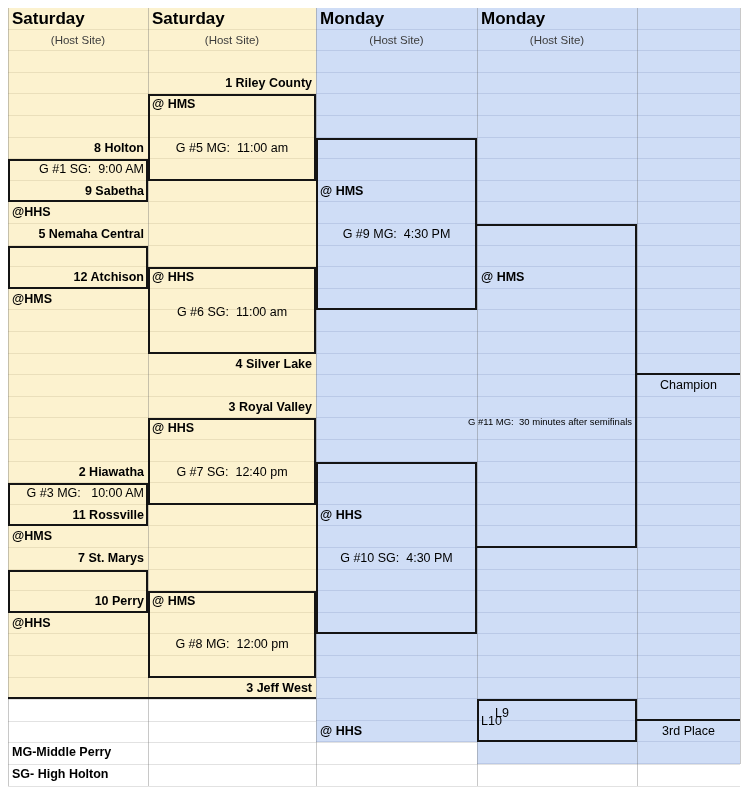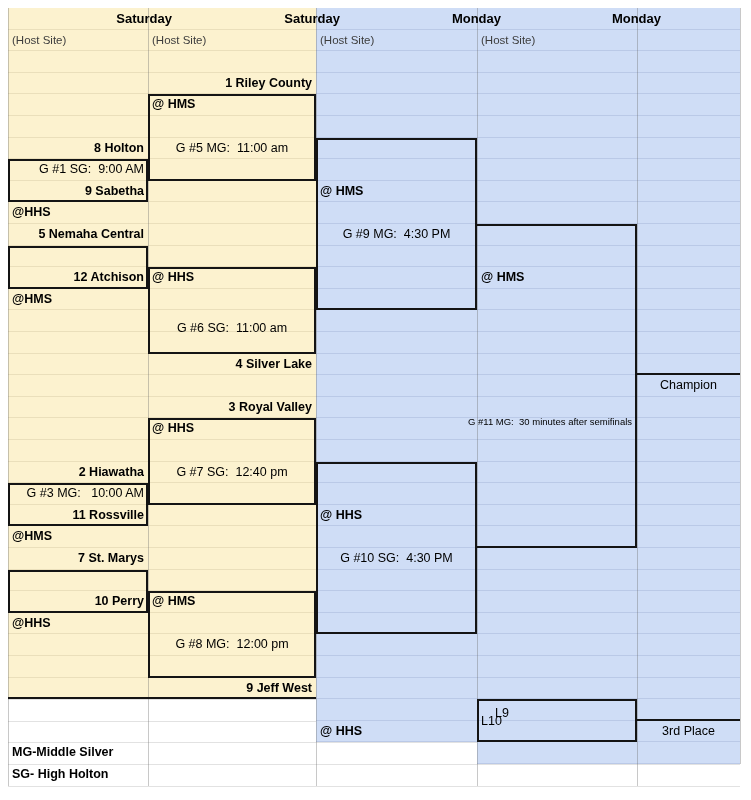--- a/index.html
+++ b/index.html
@@ -20,22 +20,22 @@
         white-space:pre;box-sizing:border-box;padding:0 4px;}
   .b{font-weight:700;}
   .tr{text-align:right;}
   .tc{text-align:center;}
   .tl{text-align:left;}
   .c1{left:8px;width:140px;}
   .c2{left:148px;width:168px;}
   .c3{left:316px;width:161px;}
   .c4{left:477px;width:160px;}
   .c5{left:637px;width:103px;}
-  .hdr{font-size:13px;font-weight:700;text-align:right;margin-left:28px;}
-  .site{font-size:11.5px;color:#3d3d3d;}
+  .hdr{font-size:17px;font-weight:700;text-align:left;}
+  .site{font-size:11.5px;color:#3d3d3d;text-align:center;}
 
   .box{position:absolute;border:2px solid #141414;box-sizing:border-box;pointer-events:none;}
   .hline{position:absolute;height:2px;background:#141414;pointer-events:none;}
   .vline{position:absolute;width:2px;background:#141414;pointer-events:none;}
 
   .clip{overflow:hidden;margin-top:36px;}
 </style>
 </head>
 <body>
 
@@ -88,37 +88,37 @@
   <div class="cell c1 tr b" style="top:224px">5 Nemaha Central</div>
   <div class="cell c1 tr b" style="top:267.2px">12 Atchison</div>
   <div class="cell c1 tl b" style="top:288.8px">@HMS</div>
   <div class="cell c1 tr b" style="top:461.6px">2 Hiawatha</div>
   <div class="cell c1 tr" style="top:483.2px">G #3 MG:   10:00 AM</div>
   <div class="cell c1 tr b" style="top:504.8px">11 Rossville</div>
   <div class="cell c1 tl b" style="top:526.4px">@HMS</div>
   <div class="cell c1 tr b" style="top:548px">7 St. Marys</div>
   <div class="cell c1 tr b" style="top:591.2px">10 Perry</div>
   <div class="cell c1 tl b" style="top:612.8px">@HHS</div>
-  <div class="cell c1 tl b" style="top:742.4px">MG-Middle Silver</div>
+  <div class="cell c1 tl b" style="top:742.4px">MG-Middle Perry</div>
   <div class="cell c1 tl b" style="top:764px">SG- High Holton</div>
 
   <div class="cell c2 hdr" style="top:8px">Saturday</div>
   <div class="cell c2 site" style="top:29.6px">(Host Site)</div>
   <div class="cell c2 tr b" style="top:72.8px">1 Riley County</div>
   <div class="cell c2 tl b" style="top:94.4px">@ HMS</div>
   <div class="cell c2 tc" style="top:137.6px">G #5 MG:  11:00 am</div>
   <div class="cell c2 tl b" style="top:267.2px">@ HHS</div>
-  <div class="cell c2 tc" style="top:318px">G #6 SG:  11:00 am</div>
+  <div class="cell c2 tc" style="top:302px">G #6 SG:  11:00 am</div>
   <div class="cell c2 tr b" style="top:353.6px">4 Silver Lake</div>
   <div class="cell c2 tr b" style="top:396.8px">3 Royal Valley</div>
   <div class="cell c2 tl b" style="top:418.4px">@ HHS</div>
   <div class="cell c2 tc" style="top:461.6px">G #7 SG:  12:40 pm</div>
   <div class="cell c2 tl b" style="top:591.2px">@ HMS</div>
   <div class="cell c2 tc" style="top:634.4px">G #8 MG:  12:00 pm</div>
-  <div class="cell c2 tr b" style="top:677.6px">9 Jeff West</div>
+  <div class="cell c2 tr b" style="top:677.6px">3 Jeff West</div>
 
   <div class="cell c3 hdr" style="top:8px">Monday</div>
   <div class="cell c3 site" style="top:29.6px">(Host Site)</div>
   <div class="cell c3 tl b" style="top:180.8px">@ HMS</div>
   <div class="cell c3 tc" style="top:224px">G #9 MG:  4:30 PM</div>
   <div class="cell c3 tl b" style="top:504.8px">@ HHS</div>
   <div class="cell c3 tc" style="top:548px">G #10 SG:  4:30 PM</div>
   <div class="cell c3 tl b" style="top:720.8px">@ HHS</div>
 
   <div class="cell c4 hdr" style="top:8px">Monday</div>

